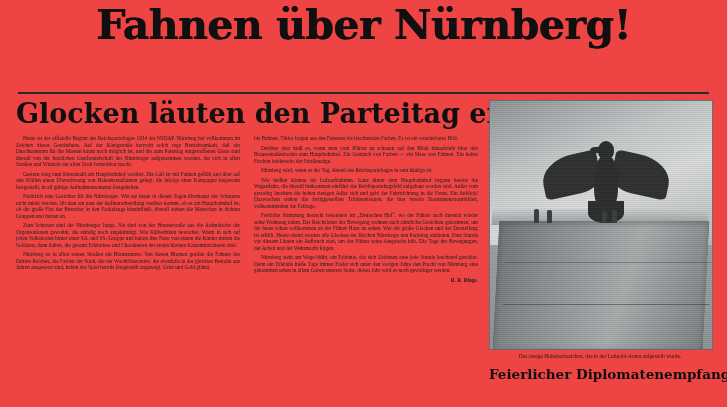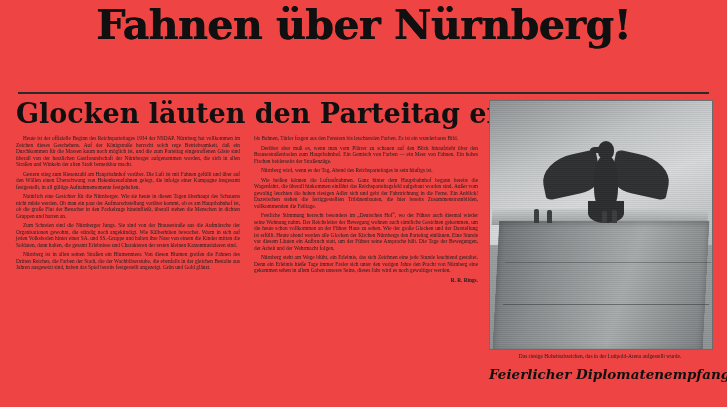--- a/index.html
+++ b/index.html
@@ -237,21 +237,20 @@
   }
   .bottom-headline {
     font-family: "DejaVu Serif", serif;
     font-weight: bold;
     font-size: 13.5px;
     line-height: 16px;
     text-align: left;
     color: #101010;
     margin-top: 6px;
     white-space: nowrap;
-    font-style: italic;
   }
 </style>
 </head>
 <body>
 
 <div id="page">
 
   <div class="masthead">
     <div class="headline-main">Fahnen über Nürnberg!</div>
   </div>

